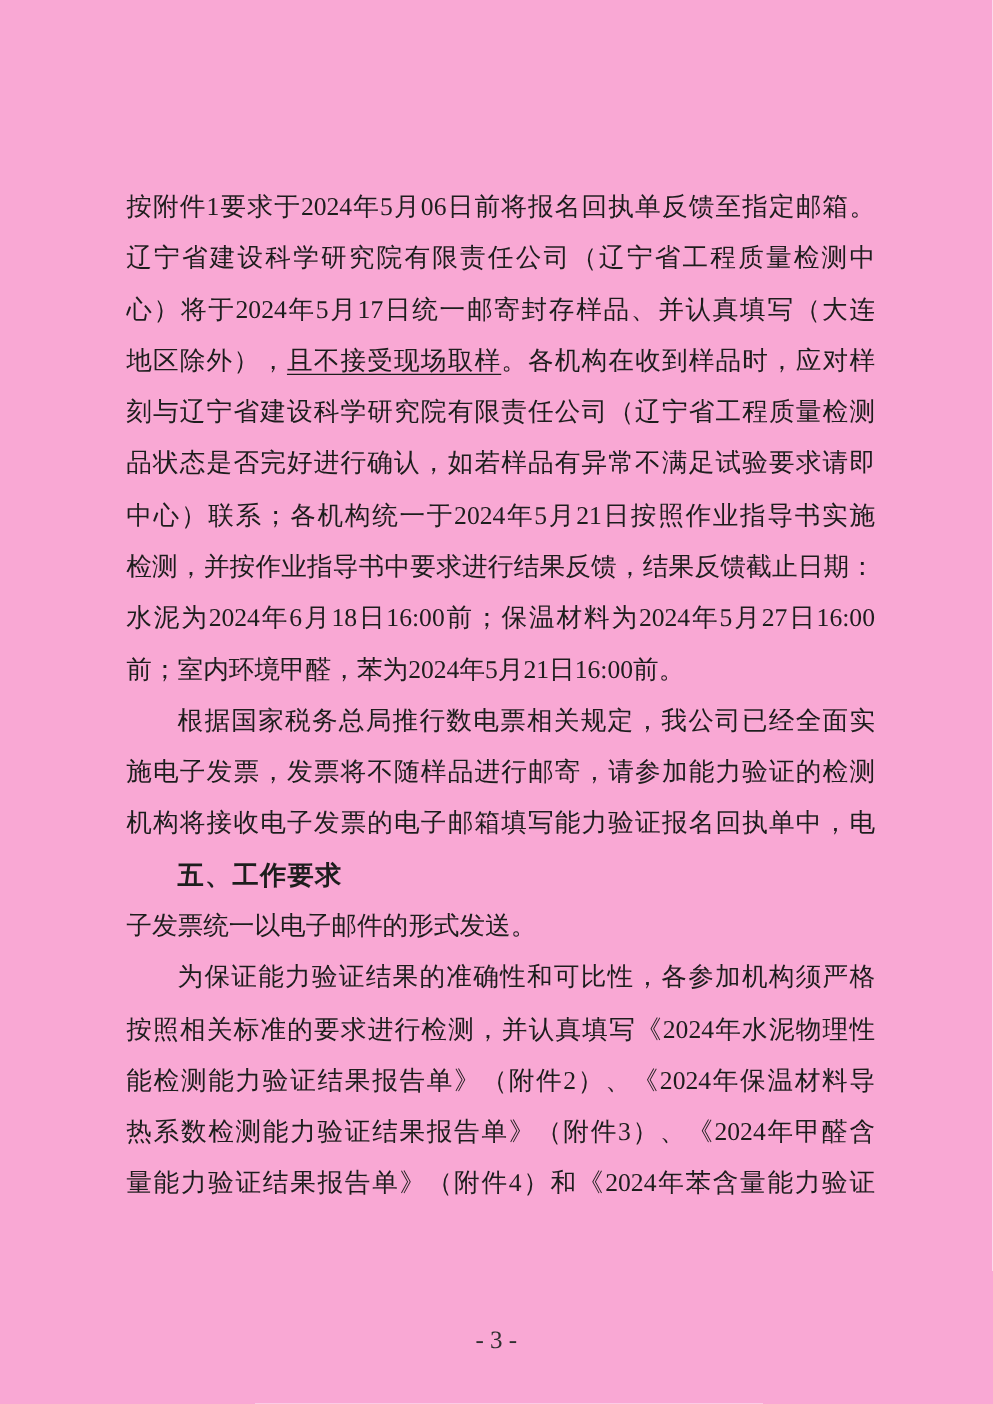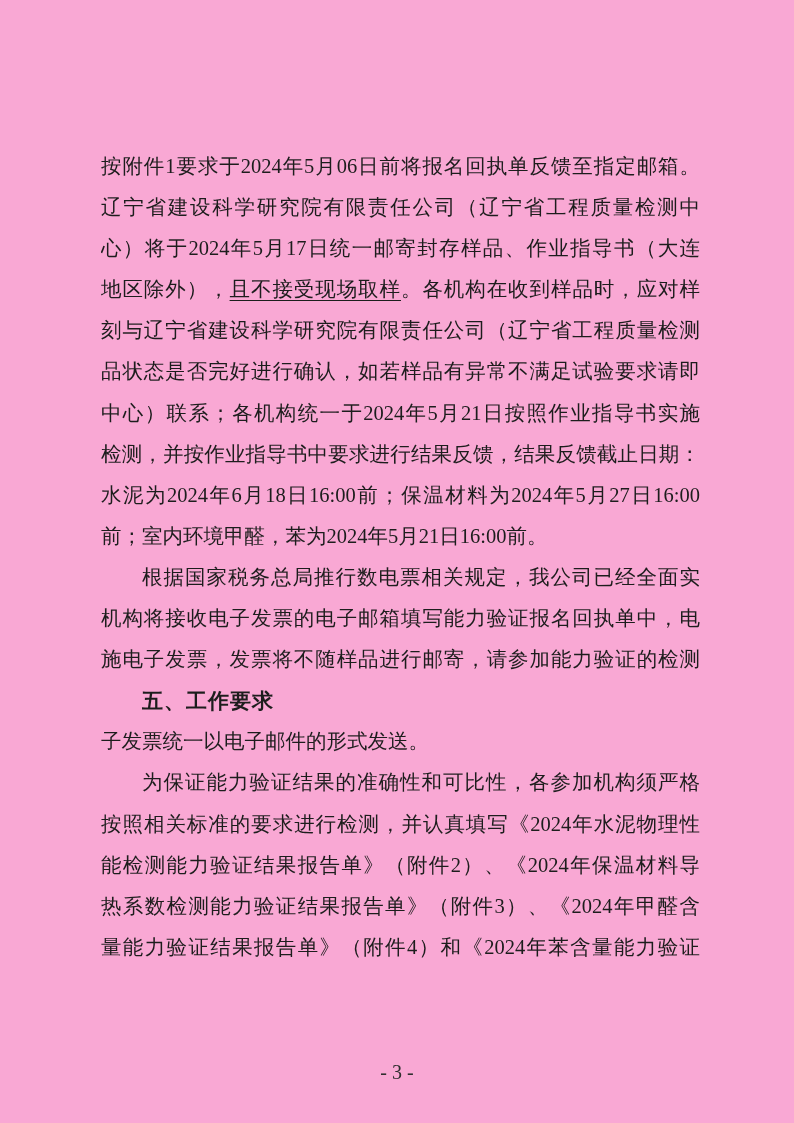--- a/index.html
+++ b/index.html
@@ -69,32 +69,32 @@
 </style>
 </head>
 <body>
 
 <div class="page">
 
   <div class="textblock">
 
     <div class="line just">按附件1要求于2024年5月06日前将报名回执单反馈至指定邮箱。</div>
     <div class="line just">辽宁省建设科学研究院有限责任公司（辽宁省工程质量检测中</div>
-    <div class="line just">心）将于2024年5月17日统一邮寄封存样品、作业指导书（大连</div>
+    <div class="line just">心）将于2024年5月17日统一邮寄封存样品、并认真填写（大连</div>
     <div class="line just"><span>地区除外），</span><span class="u">且不接受现场取样</span><span>。各机构在收到样品时，应对样</span></div>
     <div class="line just">刻与辽宁省建设科学研究院有限责任公司（辽宁省工程质量检测</div>
     <div class="line just">品状态是否完好进行确认，如若样品有异常不满足试验要求请即</div>
     <div class="line just">中心）联系；各机构统一于2024年5月21日按照作业指导书实施</div>
     <div class="line just">检测，并按作业指导书中要求进行结果反馈，结果反馈截止日期：</div>
     <div class="line just">水泥为2024年6月18日16:00前；保温材料为2024年5月27日16:00</div>
     <div class="line end">前；室内环境甲醛，苯为2024年5月21日16:00前。</div>
 
     <div class="line just indent">根据国家税务总局推行数电票相关规定，我公司已经全面实</div>
+    <div class="line just">施电子发票，发票将不随样品进行邮寄，请参加能力验证的检测</div>
     <div class="line just">机构将接收电子发票的电子邮箱填写能力验证报名回执单中，电</div>
-    <div class="line just">施电子发票，发票将不随样品进行邮寄，请参加能力验证的检测</div>
     <div class="line heading">五、工作要求</div>
 
     <div class="line end">子发票统一以电子邮件的形式发送。</div>
 
     <div class="line just indent">为保证能力验证结果的准确性和可比性，各参加机构须严格</div>
     <div class="line just">按照相关标准的要求进行检测，并认真填写《2024年水泥物理性</div>
     <div class="line just">能检测能力验证结果报告单》（附件2）、《2024年保温材料导</div>
     <div class="line just">热系数检测能力验证结果报告单》（附件3）、《2024年甲醛含</div>
     <div class="line just">量能力验证结果报告单》（附件4）和《2024年苯含量能力验证</div>
 

